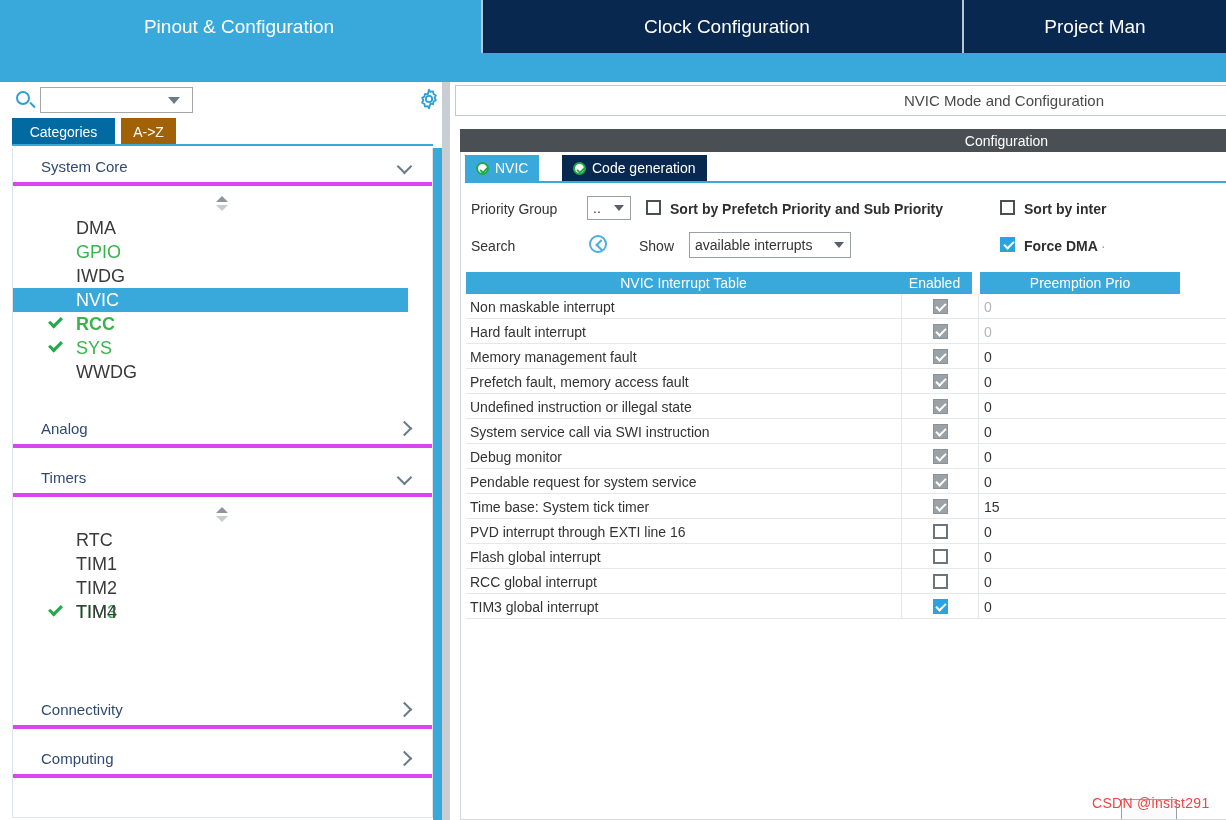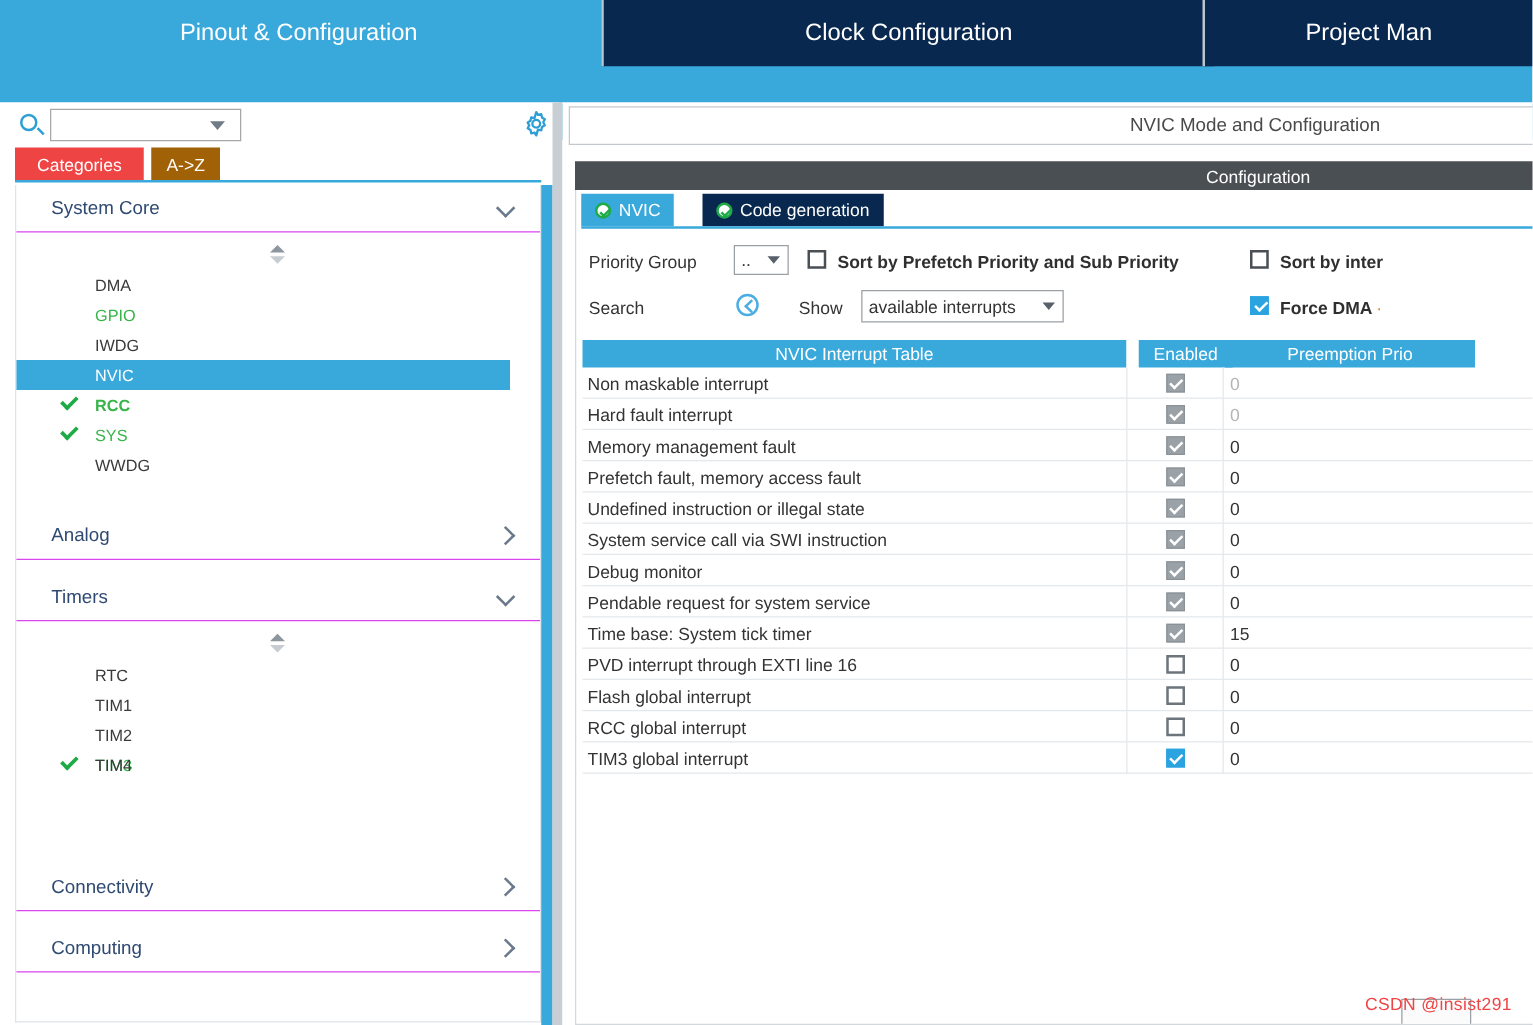--- a/index.html
+++ b/index.html
@@ -77,34 +77,34 @@
   }
   .gear {
     position: absolute; left: 418px; top: 88px; width: 22px; height: 22px;
   }
 
   .tabsrow { position: absolute; left: 0; top: 36px; width: 447px; height: 27px; }
   .ltab {
     position: absolute; top: 0; height: 27px; font-size: 14px; color: #ffffff;
     display: flex; align-items: center; justify-content: center; white-space: nowrap;
   }
-  #ltab-cat { left: 12px;  width: 103px; background: #ef4444; }
+  #ltab-cat { left: 12px;  width: 103px; background: #0369a1; }
   #ltab-az  { left: 121px; width: 55px;  background: #a16207; }
   .tabs-underline {
     position: absolute; left: 12px; top: 62px; width: 421px; height: 2px; background: #39a9dc;
   }
 
   .treearea {
     position: absolute; left: 12px; top: 66px; width: 421px; height: 670px;
     background: #ffffff; border: 1px solid #dfe4e9; border-top: none;
     overflow: hidden;
   }
   .group {
     position: absolute; left: 0; width: 419px; height: 38px;
-    border-bottom: 1px solid #d946ef;
+    border-bottom: 4px solid #d946ef;
   }
   .group-label {
     position: absolute; left: 28px; top: 10px;
     font-size: 15px; color: #2f4a72;
   }
   .chev-grp {
     position: absolute; right: 22px; top: 13px;
     width: 11px; height: 11px;
     border-right: 2px solid #6a7a8c; border-bottom: 2px solid #6a7a8c;
   }
@@ -122,21 +122,21 @@
   }
   .updown .tri-dn {
     position: absolute; left: 0; top: 9px;
     width: 0; height: 0;
     border-left: 6px solid transparent; border-right: 6px solid transparent;
     border-top: 6px solid #c6ccd2;
   }
 
   .leaf {
     position: absolute; left: 0; width: 395px; height: 24px;
-    font-size: 13px; color: #3a3a3a;
+    font-size: 18px; color: #3a3a3a;
     display: flex; align-items: center;
   }
   .leaf .lname { position: absolute; left: 63px; }
   .leaf.sel { background: #39a9dc; }
   .leaf.sel .lname { color: #ffffff; }
   .leaf.green .lname { color: #38b44a; }
   .tick {
     position: absolute; left: 36px; top: 5px; width: 13px; height: 8px;
     border-left: 3px solid #1faa48; border-bottom: 3px solid #1faa48;
     transform: rotate(-45deg);
@@ -241,21 +241,21 @@
   
   .tbl { position: absolute; left: 5px; top: 120px; width: 1084px; }
   .thead { position: relative; height: 22px; }
   .th {
     position: absolute; top: 0; height: 22px; background: #39a9dc;
     color: #ffffff; font-size: 14px;
     display: flex; align-items: center; justify-content: center;
     white-space: nowrap; overflow: hidden;
   }
   #th-name { left: 0px;   width: 435px; }
-  #th-en   { left: 445px; width: 75px; }
+  #th-en   { left: 431px; width: 75px; }
   #th-pre  { left: 514px; width: 200px; }
 
   .trow {
     position: relative; height: 25px; border-bottom: 1px solid #e4e8eb;
   }
   .cell-name {
     position: absolute; left: 4px; top: 0; height: 25px;
     display: flex; align-items: center; font-size: 14px; color: #333333;
     white-space: nowrap;
   }

